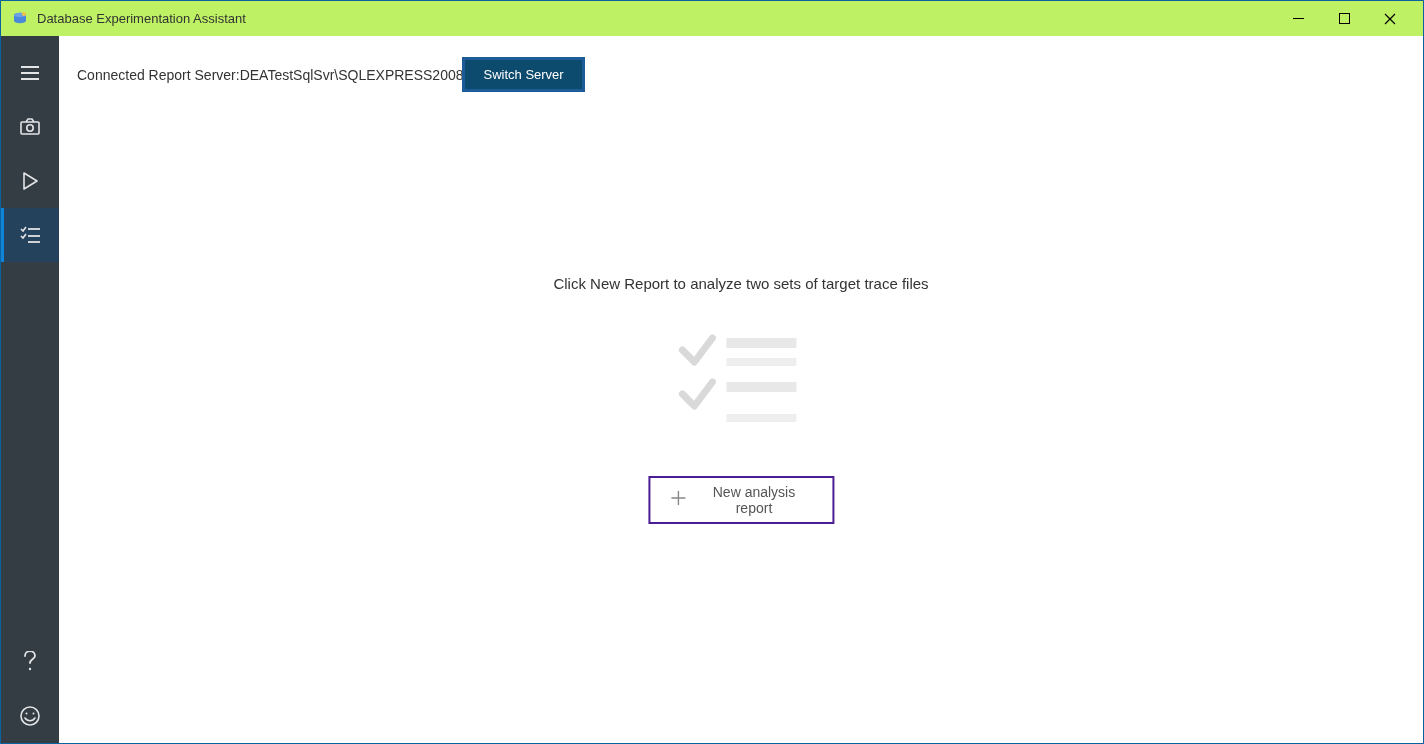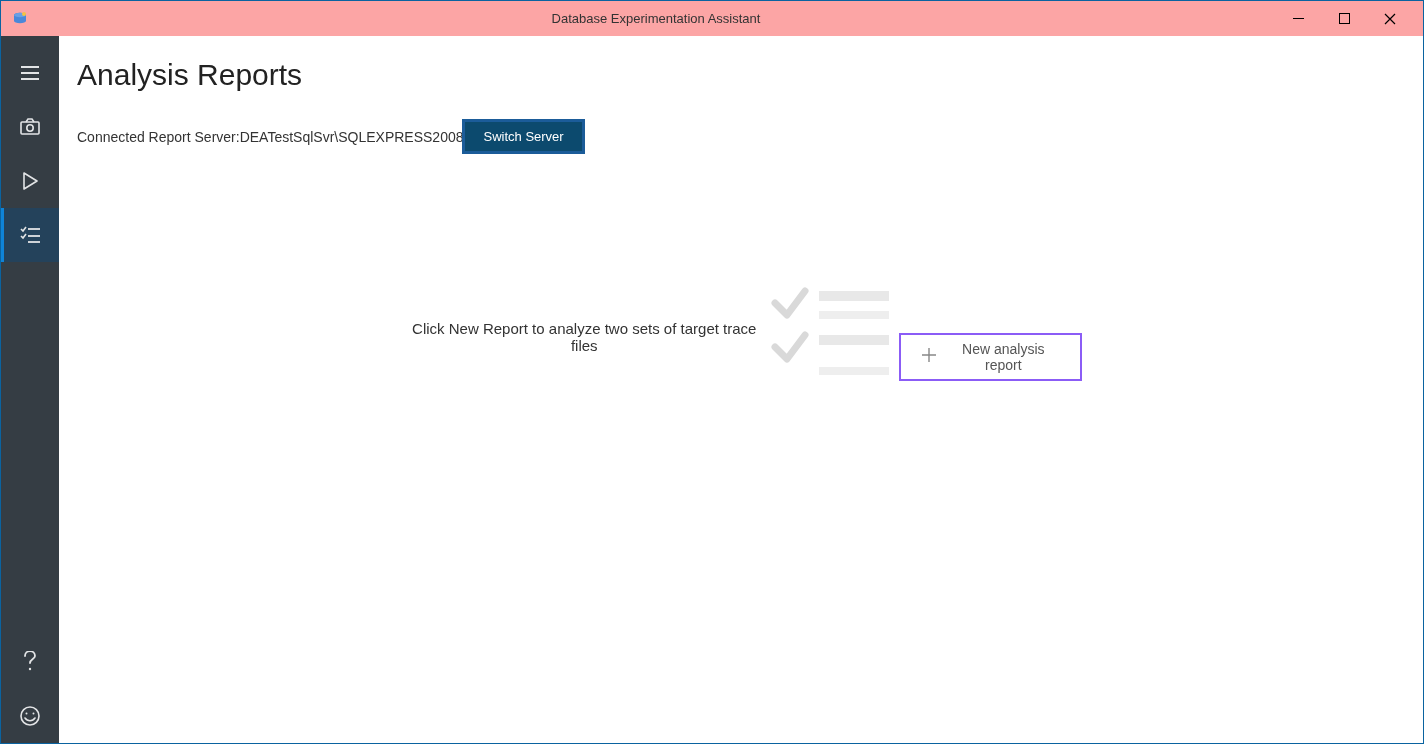--- a/index.html
+++ b/index.html
@@ -9,22 +9,21 @@
       width: 1424px;
       height: 744px;
       overflow: hidden;
       border: 1px solid #0a63a0;
     }
     .titlebar {
       height: 35px;
       display: flex;
       align-items: center;
       padding: 16px 10px;
-      background: #fca5a5;
-      text-align: center;
+      background: #bef264;
     }
     .titlebar-icon {
       width: 18px;
       height: 18px;
       margin-right: 8px;
       display: flex;
       align-items: center;
       justify-content: center;
     }
     .titlebar-title {
@@ -100,37 +99,37 @@
       border: 2px solid #1b5c99;
       color: #ffffff;
       font-size: 13px;
       padding: 7px 18px;
       cursor: pointer;
       outline: 1px solid #1b5c99;
     }
     .empty-state {
       position: absolute;
       left: 50%;
-      top: 249px;
+      top: 239px;
       transform: translateX(-50%);
       text-align: center;
       display: flex;
-      flex-direction: row;
+      flex-direction: column;
       align-items: center;
     }
     .empty-text {
       font-size: 15px;
       color: #333;
       margin-bottom: 40px;
     }
     .empty-illustration {
       margin-bottom: 40px;
     }
     .new-report-btn {
-      border: 2px solid #8b5cf6;
+      border: 2px solid #4c1d95;
       padding: 10px 20px;
       display: flex;
       align-items: center;
       gap: 10px;
       cursor: pointer;
       background: #ffffff;
       width: 186px;
       height: 48px;
     }
     .new-report-btn .plus {
@@ -212,21 +211,20 @@
       <svg width="22" height="22" viewBox="0 0 22 22">
         <circle cx="11" cy="11" r="9" fill="none" stroke="currentColor" stroke-width="1.6"></circle>
         <circle cx="7.5" cy="8.5" r="1" fill="currentColor"></circle>
         <circle cx="14.5" cy="8.5" r="1" fill="currentColor"></circle>
         <path d="M6 13 a6 6 0 0 0 10 0" fill="none" stroke="currentColor" stroke-width="1.6" stroke-linecap="round"></path>
       </svg>
     </div>
   </div>
 
   <div class="main">
-    <h1 class="page-title">Analysis Reports</h1>
     <div class="server-row">
       <span>Connected Report Server:</span>
       <span>DEATestSqlSvr\SQLEXPRESS2008</span>
       <button class="switch-btn">Switch Server</button>
     </div>
 
     <div class="empty-state">
       <div class="empty-text">Click New Report to analyze two sets of target trace files</div>
       <div class="empty-illustration">
         <svg width="130" height="100" viewBox="0 0 130 100">

